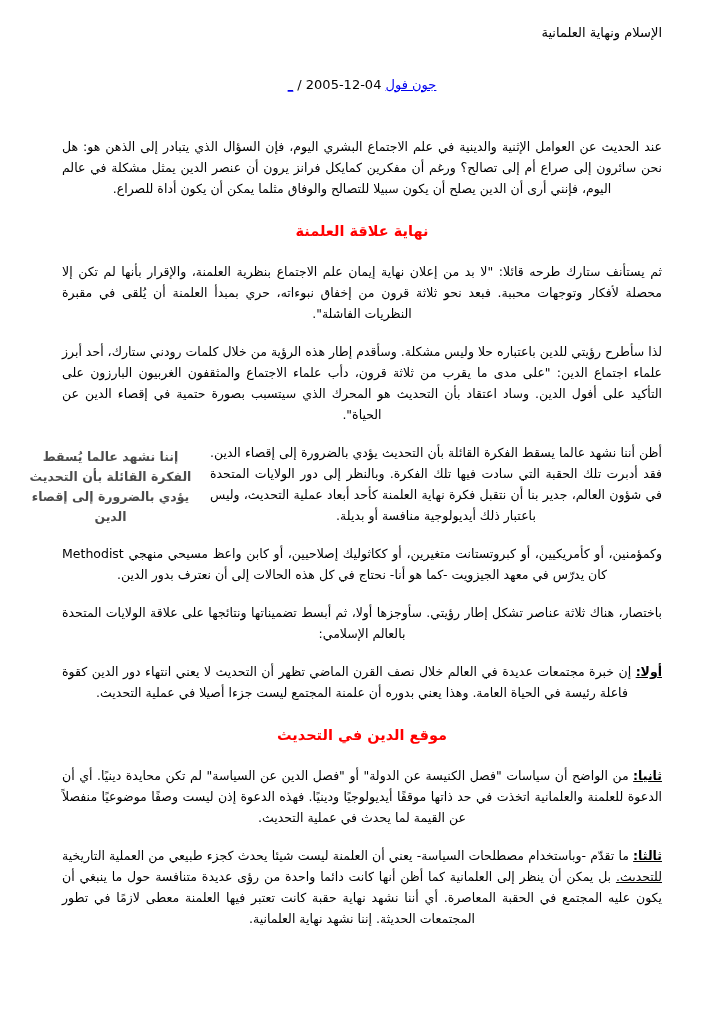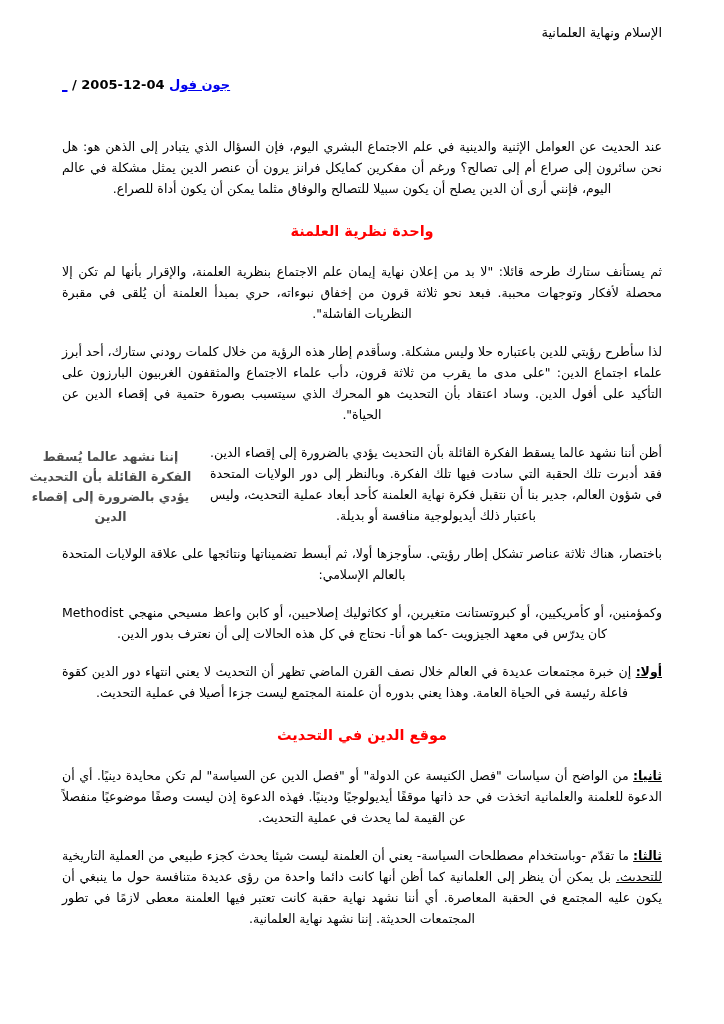--- a/index.html
+++ b/index.html
@@ -19,22 +19,22 @@
     padding: 22px 62px 0 62px;
     font-size: 12.5px;
     line-height: 1.68;
   }
   .title {
     text-align: right;
     font-size: 13px;
     margin: 0 0 30px 0;
   }
   .byline {
-    text-align: left;
-    font-weight: bold;
+    text-align: center;
+    font-weight: normal;
     font-size: 13px;
     margin: 0 0 40px 0;
   }
   .author {
     color: #0000ee;
     text-decoration: underline;
     cursor: pointer;
   }
   .byline .date { color: #000; }
   .byline .sep { color: #000; }
@@ -84,35 +84,35 @@
 
   <div class="byline">
     <a class="author">جون فول</a>
     <span class="date">04-12-2005</span>
     <span class="sep">/</span>
     <span class="uscore">_</span>
   </div>
 
   <p class="para">عند الحديث عن العوامل الإثنية والدينية في علم الاجتماع البشري اليوم، فإن السؤال الذي يتبادر إلى الذهن هو: هل نحن سائرون إلى صراع أم إلى تصالح؟ ورغم أن مفكرين كمايكل فرانز يرون أن عنصر الدين يمثل مشكلة في عالم اليوم، فإنني أرى أن الدين يصلح أن يكون سبيلا للتصالح والوفاق مثلما يمكن أن يكون أداة للصراع.</p>
 
-  <div class="red-heading">واحدة نظرية العلمنة</div>
+  <div class="red-heading">نهاية علاقة العلمنة</div>
 
   <p class="para">ثم يستأنف ستارك طرحه قائلا: "لا بد من إعلان نهاية إيمان علم الاجتماع بنظرية العلمنة، والإقرار بأنها لم تكن إلا محصلة لأفكار وتوجهات محببة. فبعد نحو ثلاثة قرون من إخفاق نبوءاته، حري بمبدأ العلمنة أن يُلقى في مقبرة النظريات الفاشلة".</p>
 
   <p class="para">لذا سأطرح رؤيتي للدين باعتباره حلا وليس مشكلة. وسأقدم إطار هذه الرؤية من خلال كلمات رودني ستارك، أحد أبرز علماء اجتماع الدين: "على مدى ما يقرب من ثلاثة قرون، دأب علماء الاجتماع والمثقفون الغربيون البارزون على التأكيد على أفول الدين. وساد اعتقاد بأن التحديث هو المحرك الذي سيتسبب بصورة حتمية في إقصاء الدين عن الحياة".</p>
 
   <div class="pq-wrap">
     <div class="pullquote">إننا نشهد عالما يُسقط الفكرة القائلة بأن التحديث يؤدي بالضرورة إلى إقصاء الدين</div>
     <p class="para">أظن أننا نشهد عالما يسقط الفكرة القائلة بأن التحديث يؤدي بالضرورة إلى إقصاء الدين. فقد أدبرت تلك الحقبة التي سادت فيها تلك الفكرة. وبالنظر إلى دور الولايات المتحدة في شؤون العالم، جدير بنا أن نتقبل فكرة نهاية العلمنة كأحد أبعاد عملية التحديث، وليس باعتبار ذلك أيديولوجية منافسة أو بديلة.</p>
     <div class="clear"></div>
   </div>
 
+  <p class="para">وكمؤمنين، أو كأمريكيين، أو كبروتستانت متغيرين، أو ككاثوليك إصلاحيين، أو كابن واعظ مسيحي منهجي Methodist كان يدرّس في معهد الجيزويت -كما هو أنا- نحتاج في كل هذه الحالات إلى أن نعترف بدور الدين.</p>
+
   <p class="para">باختصار، هناك ثلاثة عناصر تشكل إطار رؤيتي. سأوجزها أولا، ثم أبسط تضميناتها ونتائجها على علاقة الولايات المتحدة بالعالم الإسلامي:</p>
-
-  <p class="para">وكمؤمنين، أو كأمريكيين، أو كبروتستانت متغيرين، أو ككاثوليك إصلاحيين، أو كابن واعظ مسيحي منهجي Methodist كان يدرّس في معهد الجيزويت -كما هو أنا- نحتاج في كل هذه الحالات إلى أن نعترف بدور الدين.</p>
 
   <p class="para">
     <span class="lead">أولا:</span><span> إن خبرة مجتمعات عديدة في العالم خلال نصف القرن الماضي تظهر أن التحديث لا يعني انتهاء دور الدين كقوة فاعلة رئيسة في الحياة العامة. وهذا يعني بدوره أن علمنة المجتمع ليست جزءا أصيلا في عملية التحديث.</span>
   </p>
 
   <div class="red-heading">موقع الدين في التحديث</div>
 
   <p class="para">
     <span class="lead">ثانيا:</span><span> من الواضح أن سياسات "فصل الكنيسة عن الدولة" أو "فصل الدين عن السياسة" لم تكن محايدة دينيًا. أي أن الدعوة للعلمنة والعلمانية اتخذت في حد ذاتها موقفًا أيديولوجيًا ودينيًا. فهذه الدعوة إذن ليست وصفًا موضوعيًا منفصلاً عن القيمة لما يحدث في عملية التحديث.</span>
   </p>

